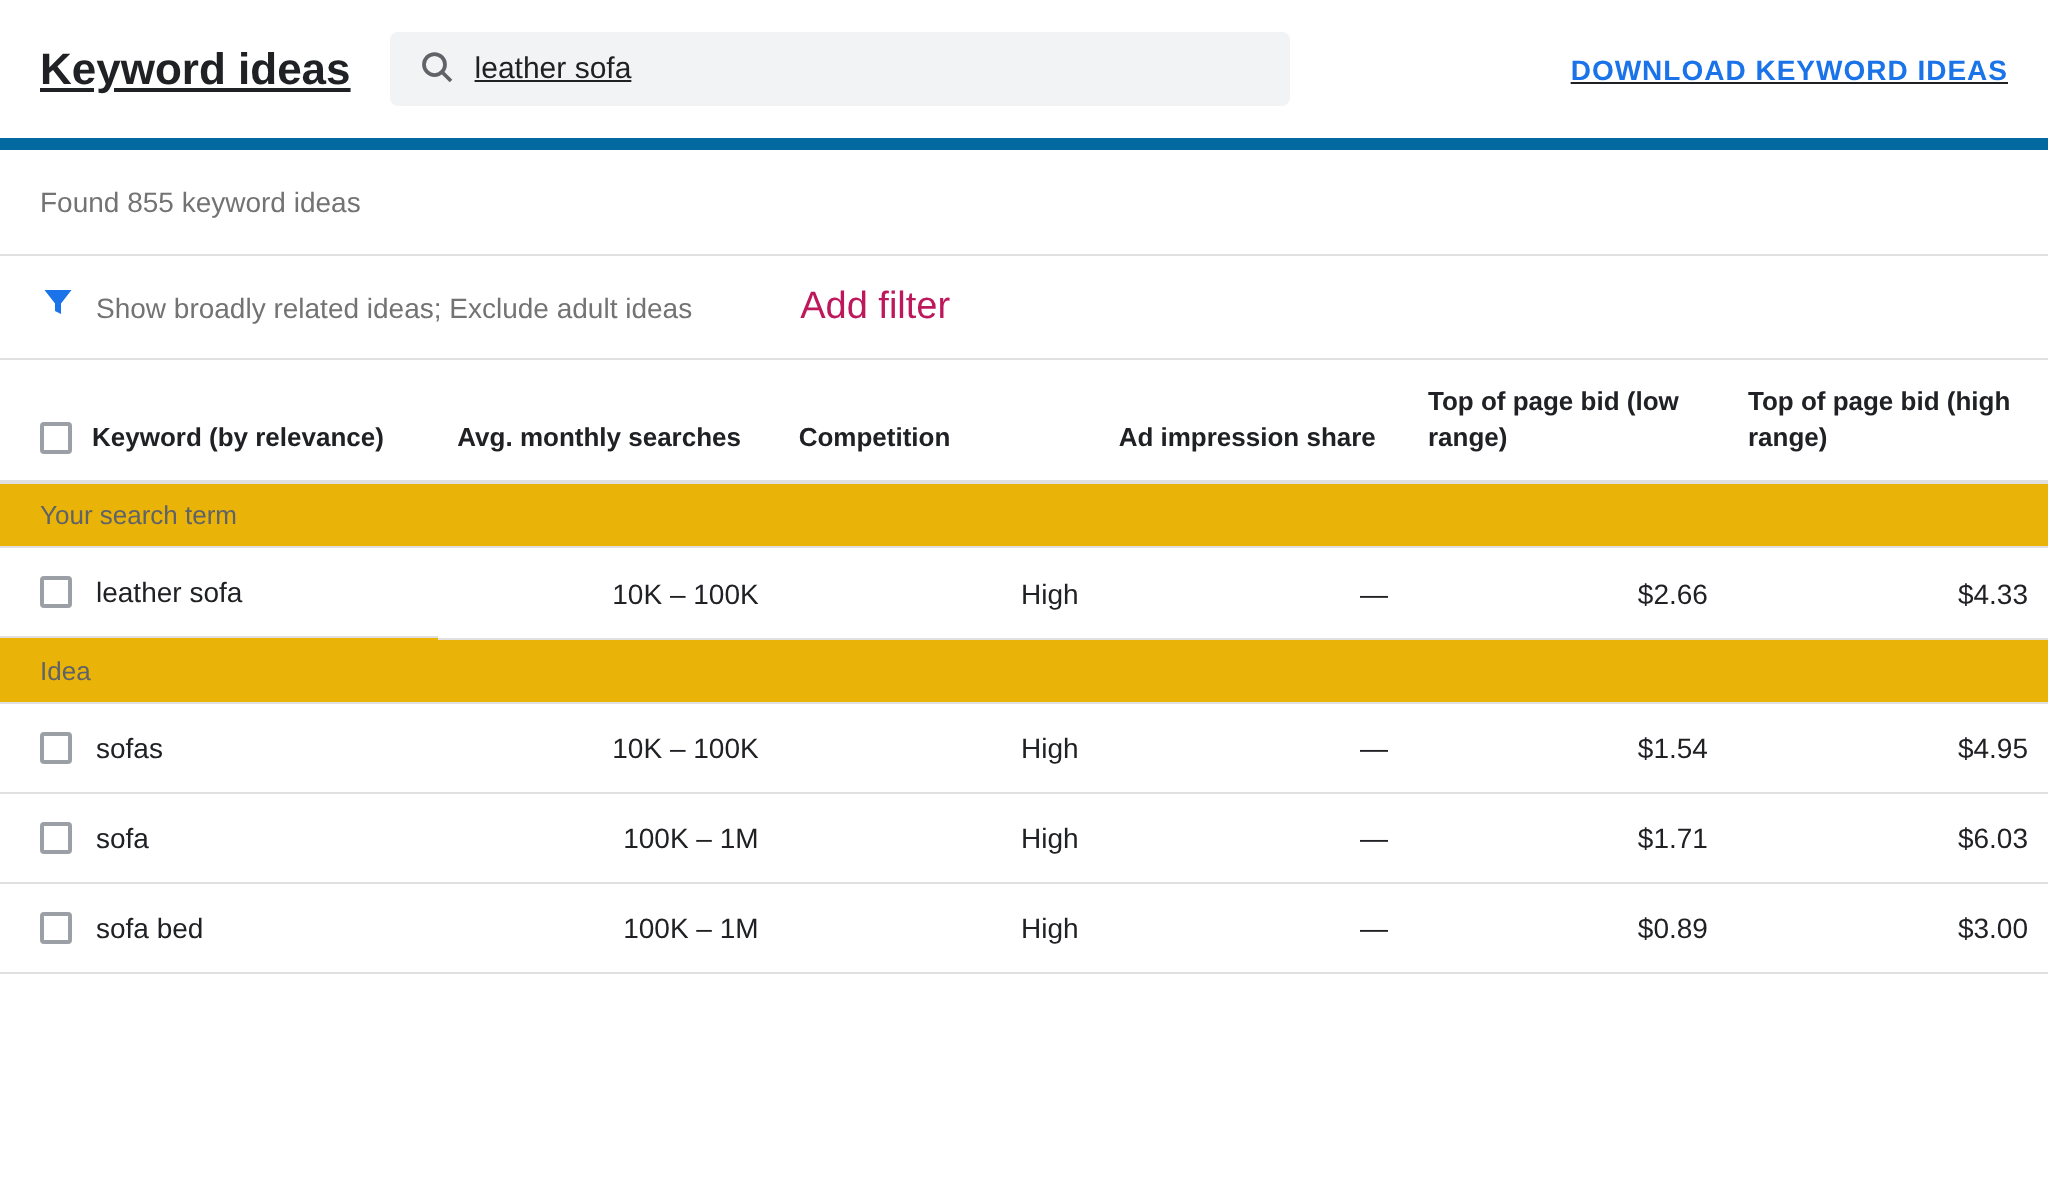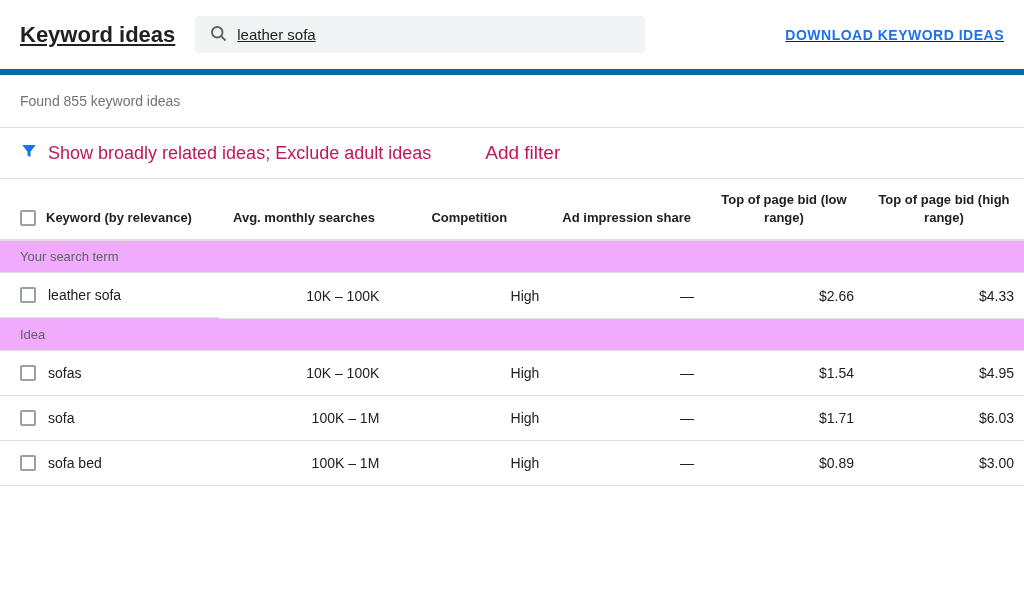--- a/index.html
+++ b/index.html
@@ -59,23 +59,23 @@
       align-items: center;
       padding: 14px 20px;
       border-bottom: 1px solid #e0e0e0;
       gap: 10px;
     }
     .filter-icon {
       color: #1a73e8;
       font-size: 16px;
     }
     .filter-link {
-      color: #be185d;
-      cursor: pointer;
-      font-size: 18px;
+      color: #737373;
+      cursor: pointer;
+      font-size: 14px;
     }
     .add-filter {
       color: #be185d;
       font-size: 19px;
       cursor: pointer;
       margin-left: 44px;
     }
 
     table {
       width: 100%;
@@ -83,21 +83,21 @@
     }
     thead tr {
       background: #fff;
       border-bottom: 2px solid #e0e0e0;
     }
     th {
       padding: 12px 10px;
       font-size: 13px;
       font-weight: 600;
       color: #202124;
-      text-align: center;
+      text-align: left;
       vertical-align: bottom;
       line-height: 1.4;
     }
     th:first-child {
       text-align: left;
       padding-left: 20px;
       width: 205px;
     }
     th.col-keyword {
       width: 205px;
@@ -113,21 +113,21 @@
       width: 145px;
     }
     th.col-bid-low {
       width: 150px;
     }
     th.col-bid-high {
       width: 150px;
     }
 
     .section-row td {
-      background: #f0abfc;
+      background: #eab308;
       padding: 8px 20px;
       font-size: 13px;
       color: #5f6368;
       font-weight: 500;
       border-bottom: 1px solid #e0e0e0;
     }
     .data-row td {
       padding: 14px 10px;
       border-bottom: 1px solid #e0e0e0;
       font-size: 14px;

